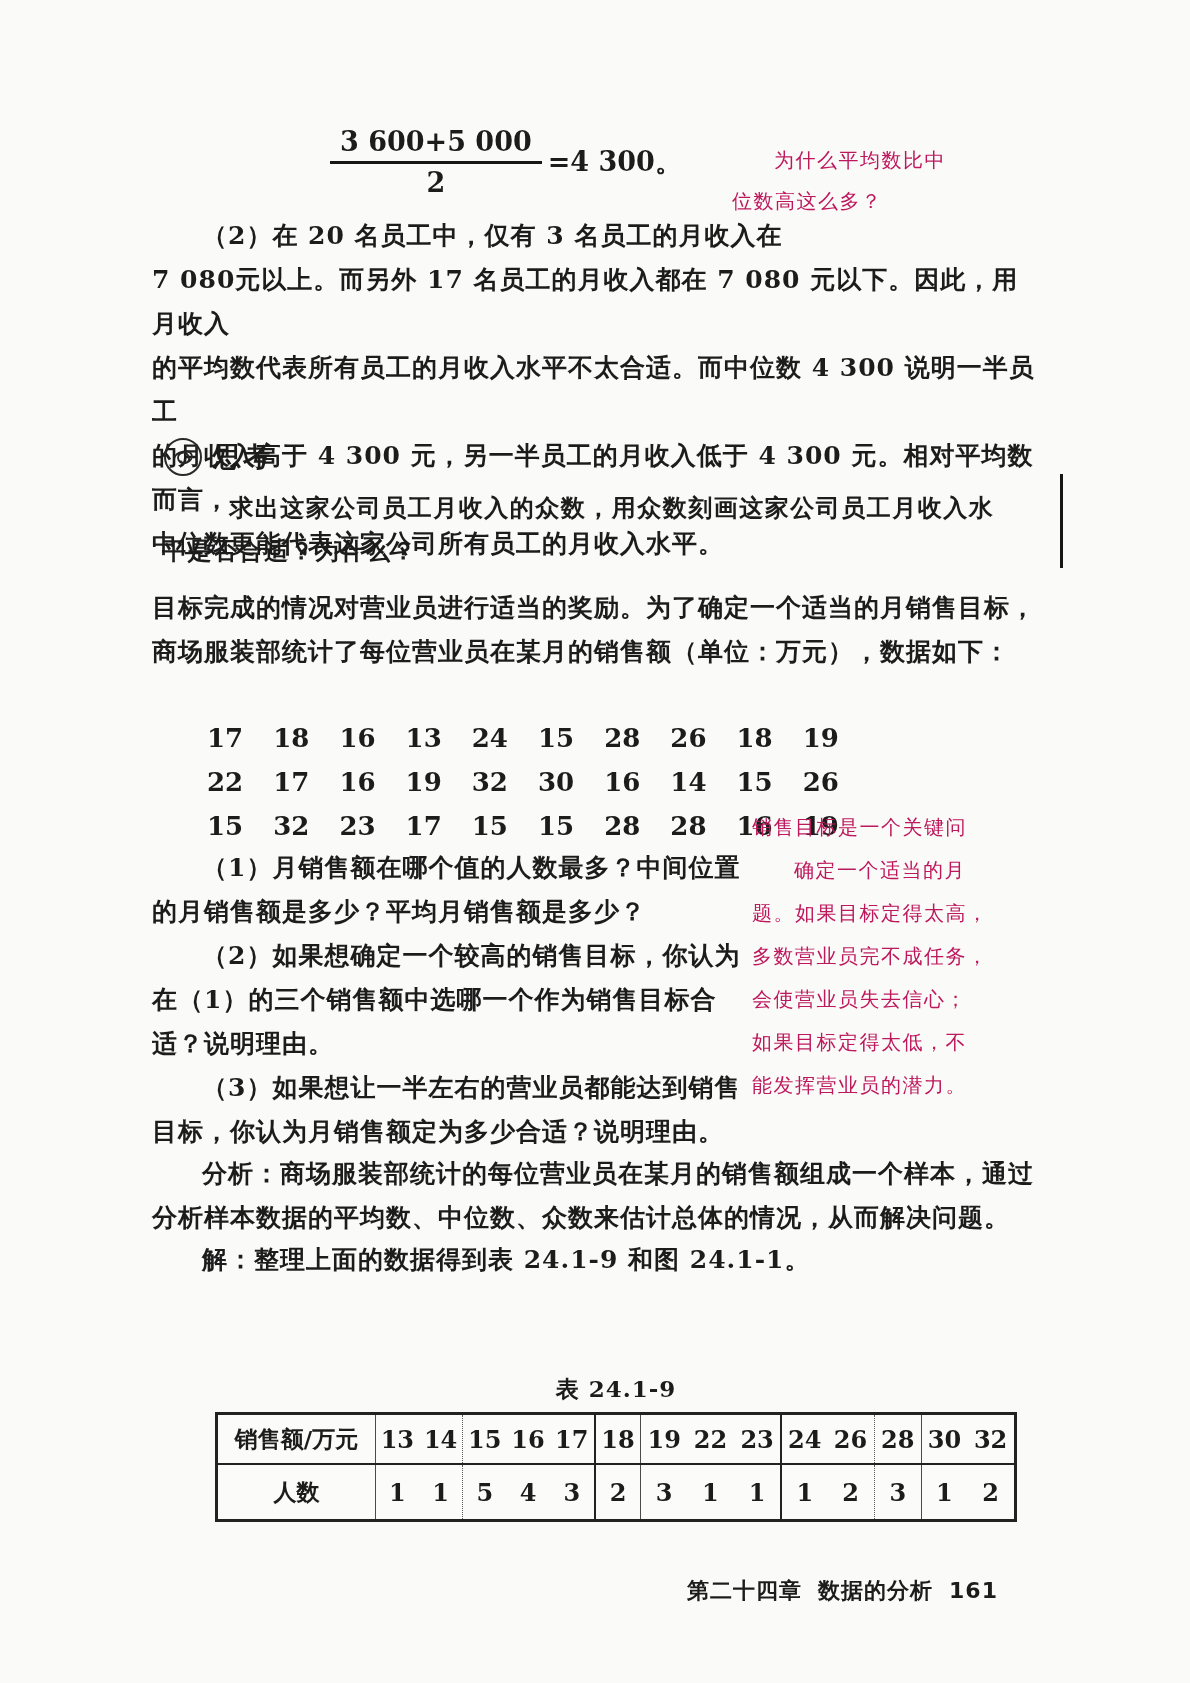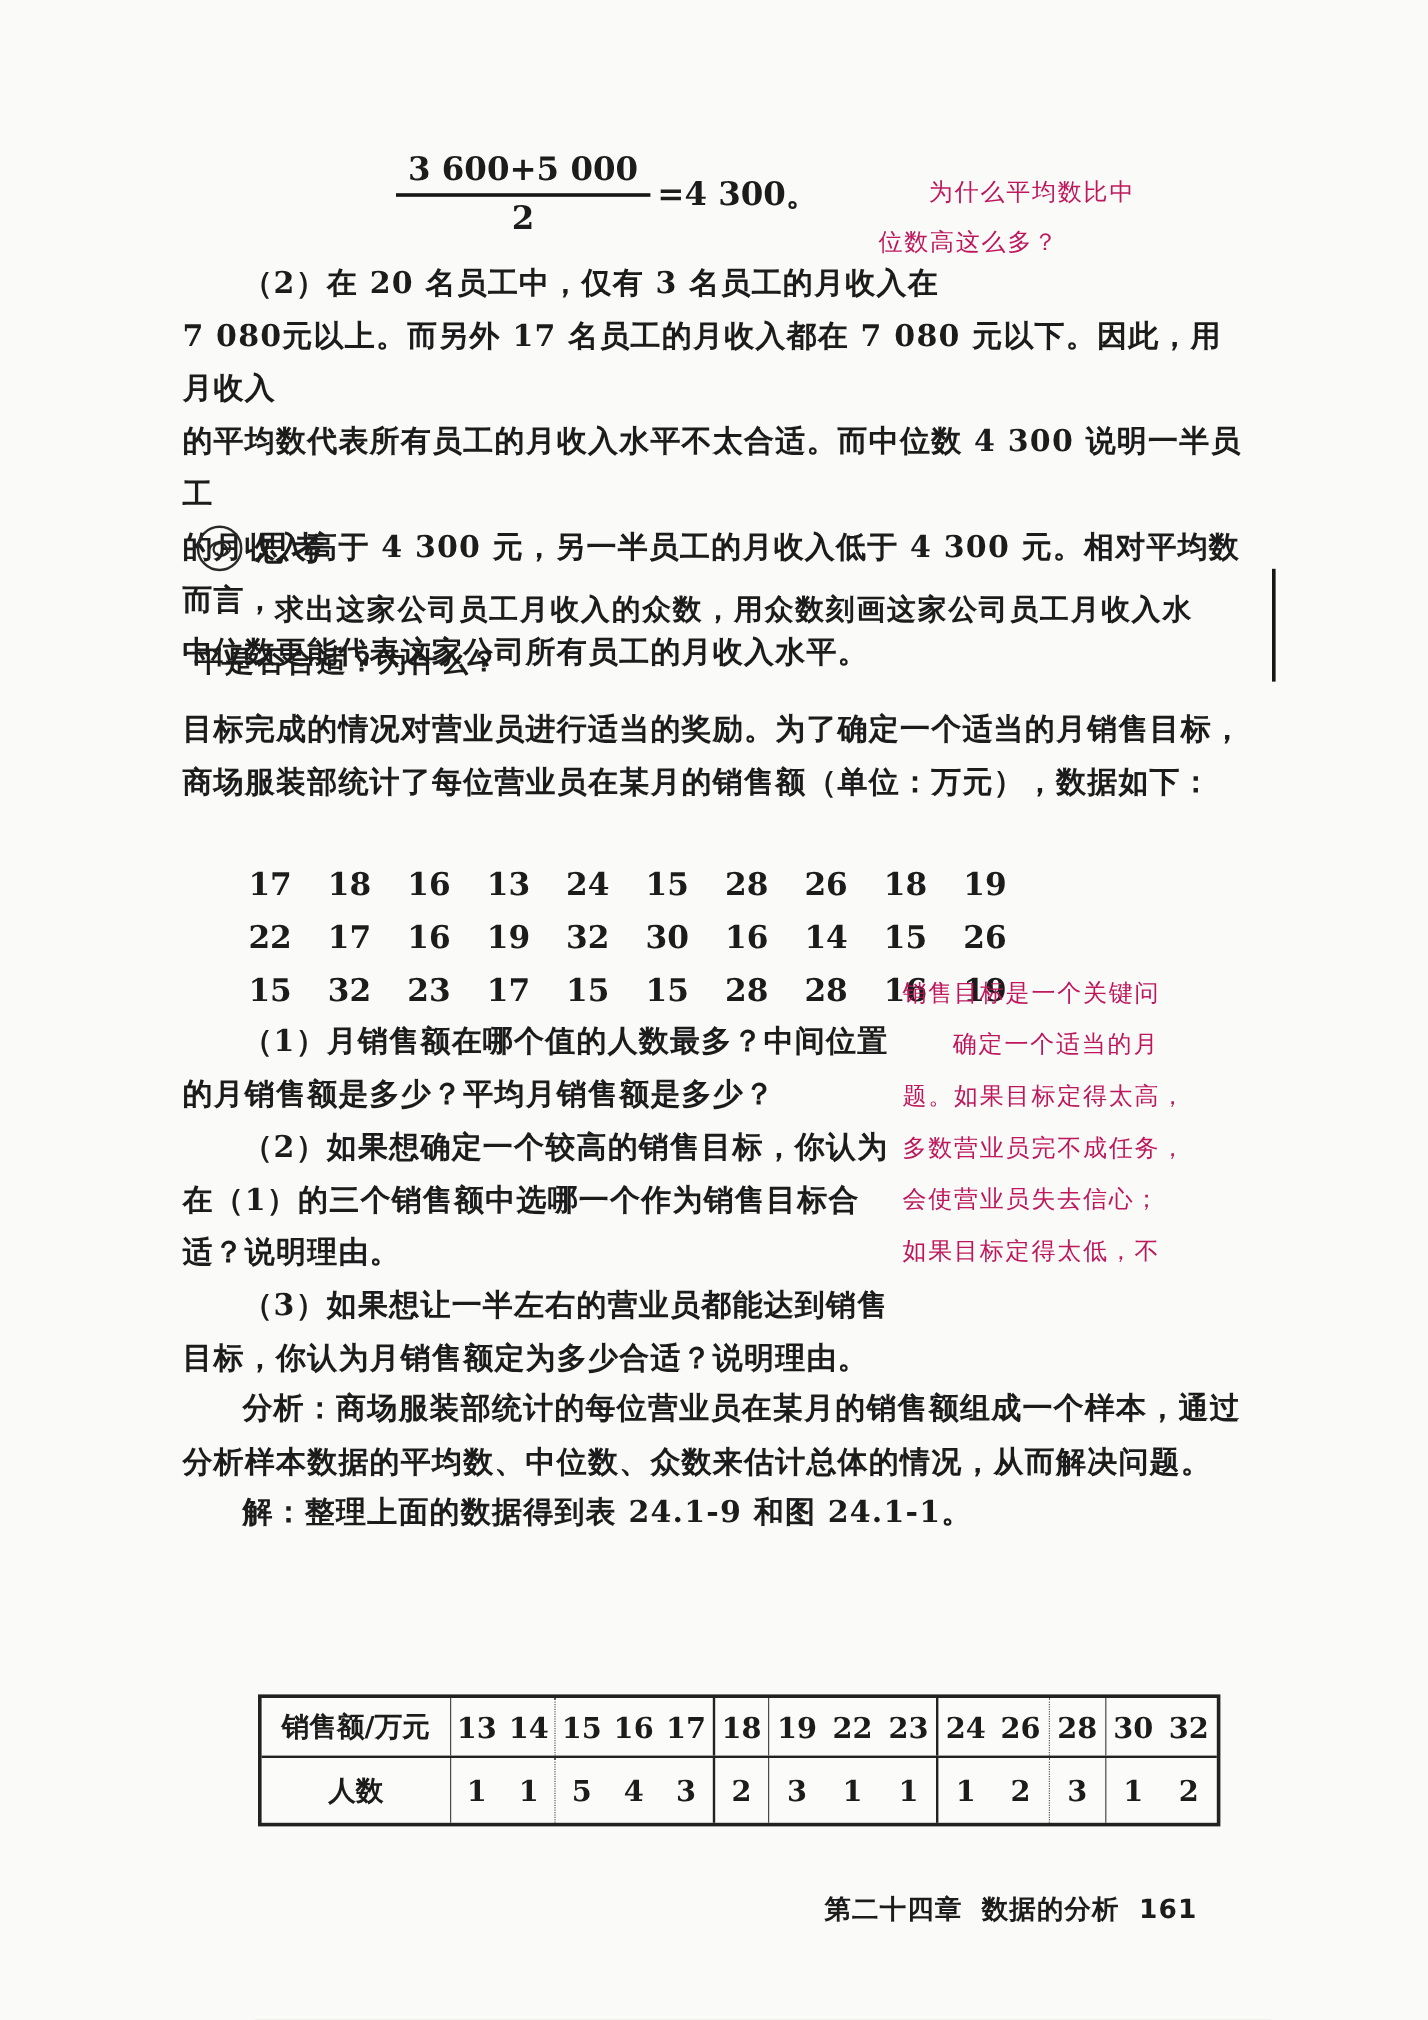--- a/index.html
+++ b/index.html
@@ -159,31 +159,33 @@
     <div class="line">目标，你认为月销售额定为多少合适？说明理由。</div>
   </div>
 
   <div class="abs mnote" style="left:752px;top:806px;width:250px;">
     <div class="mline" style="line-height:43px;">销售目标是一个关键问</div>
     <div class="mline mindent" style="line-height:43px;">确定一个适当的月</div>
     <div class="mline" style="line-height:43px;">题。如果目标定得太高，</div>
     <div class="mline" style="line-height:43px;">多数营业员完不成任务，</div>
     <div class="mline" style="line-height:43px;">会使营业员失去信心；</div>
     <div class="mline" style="line-height:43px;">如果目标定得太低，不</div>
+    <div class="mline" style="line-height:43px;">能发挥营业员的潜力。</div>
   </div>
 
   <div class="abs" style="left:152px;top:1152px;width:890px;">
     <div class="line indent"><span class="hei">分析：</span><span>商场服装部统计的每位营业员在某月的销售额组成一个样本，通过</span></div>
     <div class="line">分析样本数据的平均数、中位数、众数来估计总体的情况，从而解决问题。</div>
   </div>
 
   <div class="abs" style="left:152px;top:1238px;width:890px;">
     <div class="line indent"><span class="hei">解：</span><span>整理上面的数据得到表 24.1-9 和图 24.1-1。</span></div>
   </div>
 
+  <div class="abs tcaption" style="left:215px;top:1374px;width:802px;">表 24.1-9</div>
 
   <div class="abs dtable" style="left:215px;top:1412px;width:802px;">
     <div class="t-row t-head">
       <div class="t-cell t-label">销售额/万元</div>
       <div class="t-cell g1 bl-faint">13</div>
       <div class="t-cell g1">14</div>
       <div class="t-cell g1 bl-dot">15</div>
       <div class="t-cell g1">16</div>
       <div class="t-cell g1">17</div>
       <div class="t-cell g2 bl-strong">18</div>

